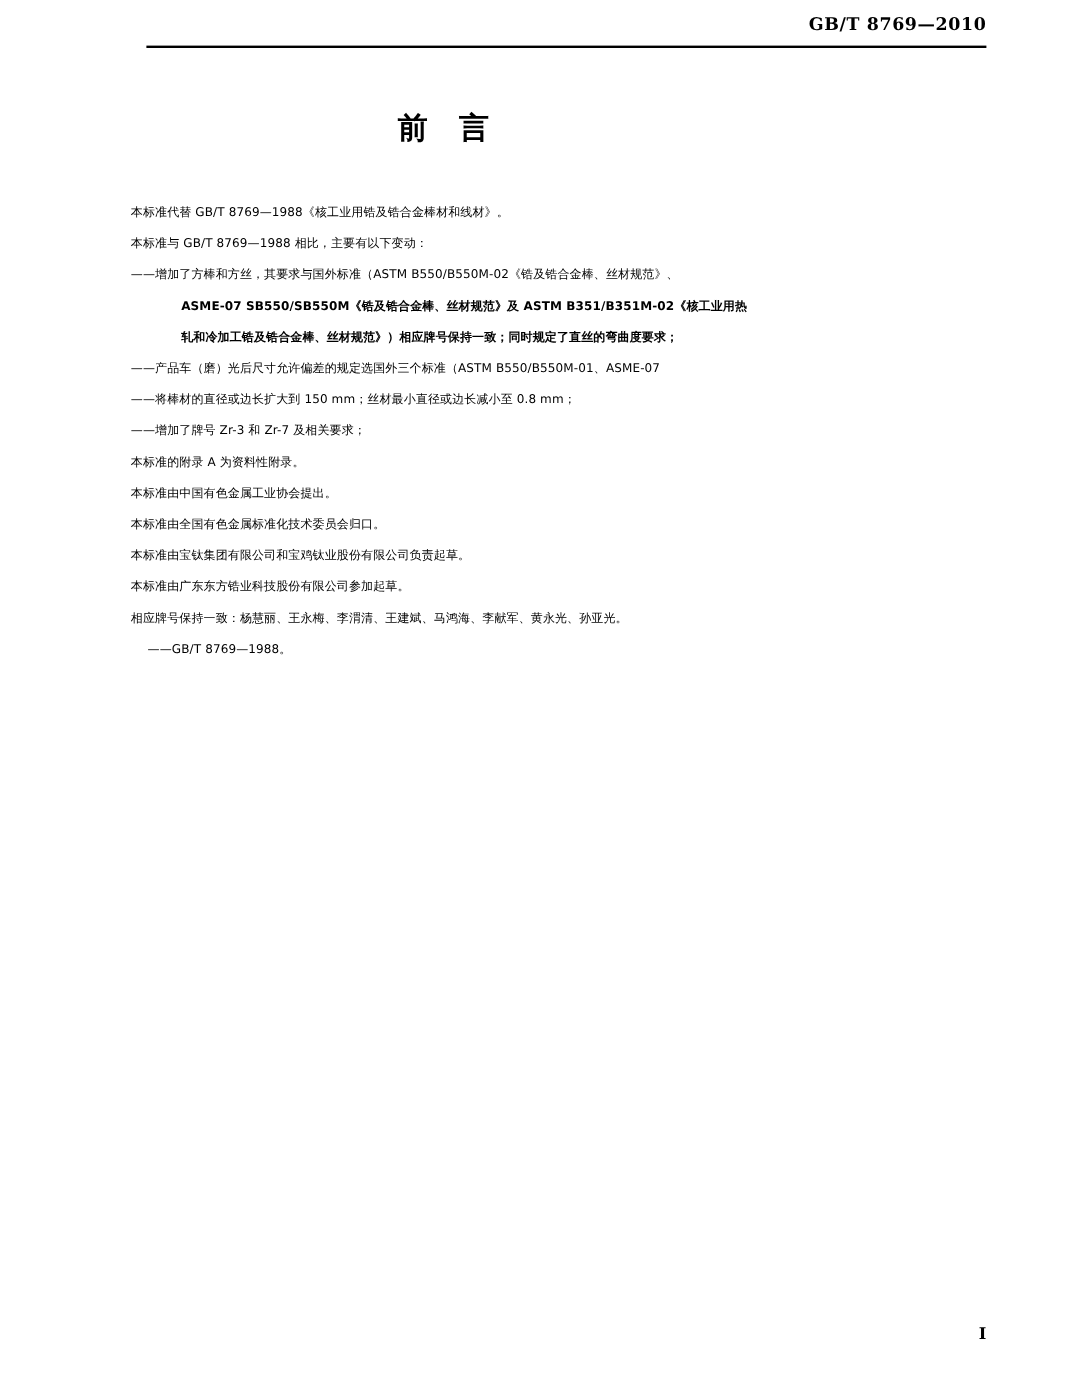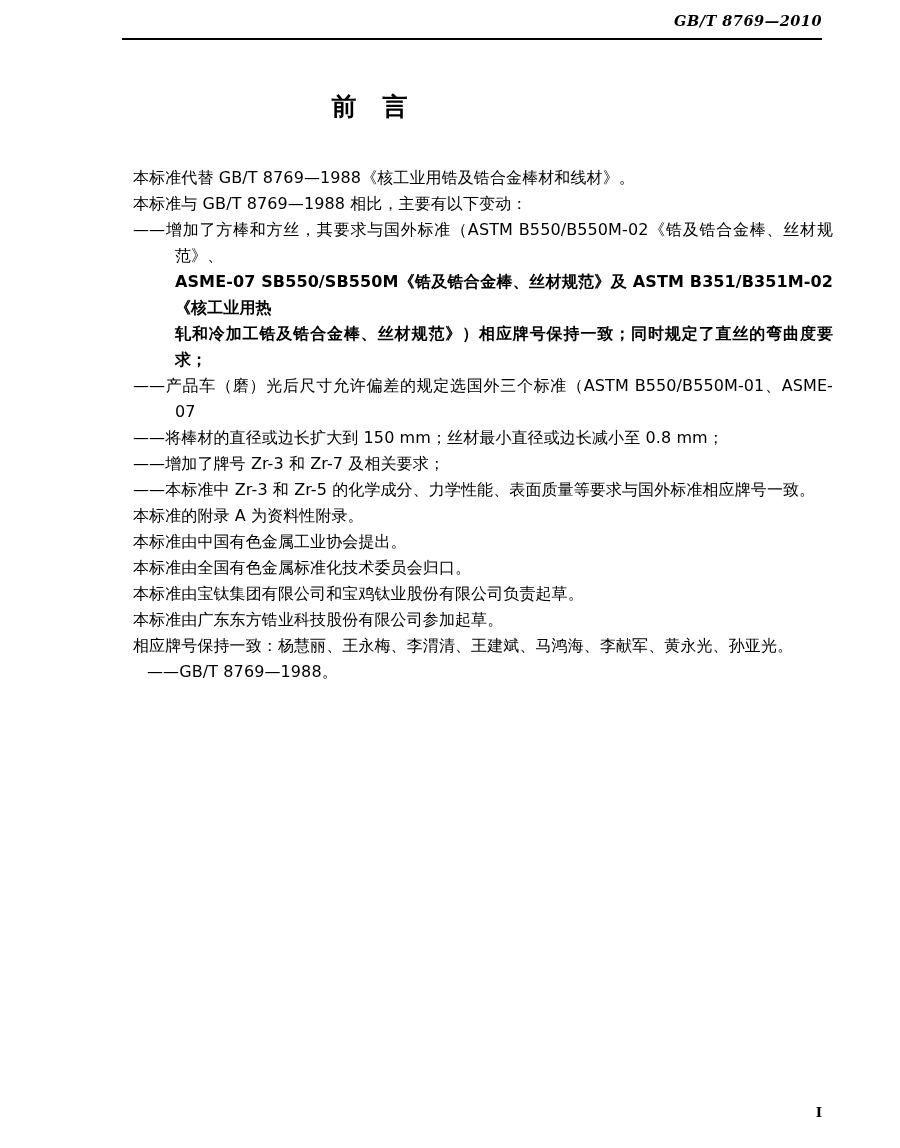--- a/index.html
+++ b/index.html
@@ -31,21 +31,20 @@
     height: 30px;
   }
   .header-std-no {
     position: absolute;
     right: 0;
     top: 0;
     font-size: 14.5px;
     font-weight: bold;
     letter-spacing: 0.5px;
     font-family: "DejaVu Serif", "Liberation Serif", serif;
-    font-style: italic;
   }
   .header-rule {
     position: absolute;
     left: 0;
     top: 26px;
     width: 700px;
     height: 2px;
     background: #000000;
   }
   
@@ -57,24 +56,24 @@
     text-align: center;
     font-size: 25px;
     font-weight: bold;
     letter-spacing: 26px;
     text-indent: 26px;
     font-family: "DejaVu Sans", "Liberation Sans", sans-serif;
   }
   
   .body-block {
     position: absolute;
-    left: 133px;
+    left: 109px;
     top: 165px;
     width: 700px;
-    font-size: 16px;
+    font-size: 10px;
     line-height: 26px;
   }
   .para {
     margin: 0 0 0 0;
     padding: 0;
     text-align: justify;
     font-family: "DejaVu Sans", "Liberation Sans", sans-serif;
     letter-spacing: 0.1px;
   }
   .dash-item {
@@ -133,23 +132,20 @@
     </div>
 
     <div class="para dash-item">
       <span>——</span><span class="cont">将棒材的直径或边长扩大到 150 mm；丝材最小直径或边长减小至 0.8 mm；</span>
     </div>
 
     <div class="para dash-item">
       <span>——</span><span class="cont">增加了牌号 Zr-3 和 Zr-7 及相关要求；</span>
     </div>
 
-    <div class="para dash-item">
-      <span>——</span><span class="cont">本标准中 Zr-3 和 Zr-5 的化学成分、力学性能、表面质量等要求与国外标准相应牌号一致。</span>
-    </div>
 
     <p class="para">本标准的附录 A 为资料性附录。</p>
     <p class="para">本标准由中国有色金属工业协会提出。</p>
     <p class="para">本标准由全国有色金属标准化技术委员会归口。</p>
     <p class="para">本标准由宝钛集团有限公司和宝鸡钛业股份有限公司负责起草。</p>
     <p class="para">本标准由广东东方锆业科技股份有限公司参加起草。</p>
     <p class="para">相应牌号保持一致：杨慧丽、王永梅、李渭清、王建斌、马鸿海、李献军、黄永光、孙亚光。</p>
     <p class="para last-ref">——GB/T 8769—1988。</p>
 
   </div>

